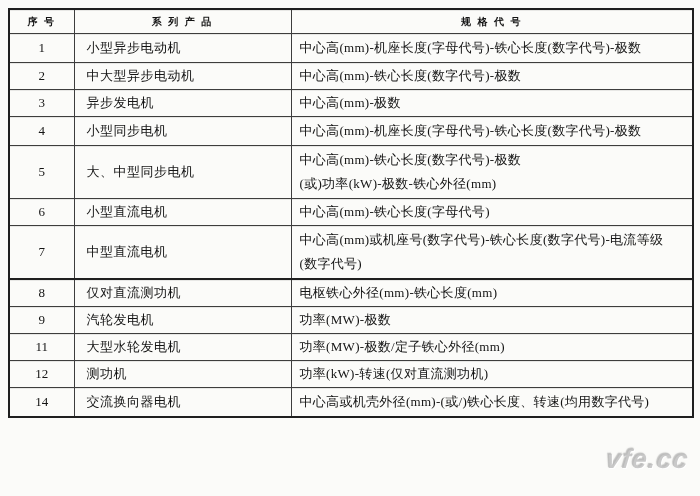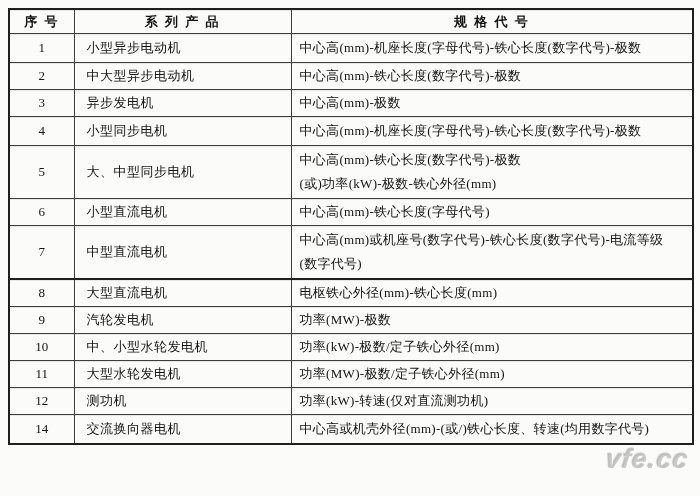--- a/index.html
+++ b/index.html
@@ -21,21 +21,21 @@
   }
   col.c-no{width:65px;}
   col.c-product{width:217px;}
   col.c-spec{width:402px;}
   th,td{
     border:1px solid #3d3d3d;
     box-shadow: inset 0 2px 0 -1px rgba(110,110,110,0.14);
   }
   th{
     height:23px;
-    font-size:13px;
+    font-size:10px;
     font-weight:bold;
     text-align:center;
     letter-spacing:2px;
     padding:0;
   }
   td{
     font-size:13px;
     padding:2px 8px;
     vertical-align:middle;
   }
@@ -124,37 +124,30 @@
         <tr class="multi">
           <td class="no">7</td>
           <td class="product">中型直流电机</td>
           <td class="spec">
             <div class="line">中心高(mm)或机座号(数字代号)-铁心长度(数字代号)-电流等级</div>
             <div class="line">(数字代号)</div>
           </td>
         </tr>
         <tr class="thick-top">
           <td class="no">8</td>
-          <td class="product">大型直流电机</td>
+          <td class="product">仅对直流测功机</td>
           <td class="spec">
             <div class="line">电枢铁心外径(mm)-铁心长度(mm)</div>
           </td>
         </tr>
         <tr>
           <td class="no">9</td>
           <td class="product">汽轮发电机</td>
           <td class="spec">
             <div class="line">功率(MW)-极数</div>
-          </td>
-        </tr>
-        <tr>
-          <td class="no">10</td>
-          <td class="product">中、小型水轮发电机</td>
-          <td class="spec">
-            <div class="line">功率(kW)-极数/定子铁心外径(mm)</div>
           </td>
         </tr>
         <tr>
           <td class="no">11</td>
           <td class="product">大型水轮发电机</td>
           <td class="spec">
             <div class="line">功率(MW)-极数/定子铁心外径(mm)</div>
           </td>
         </tr>
         <tr>

